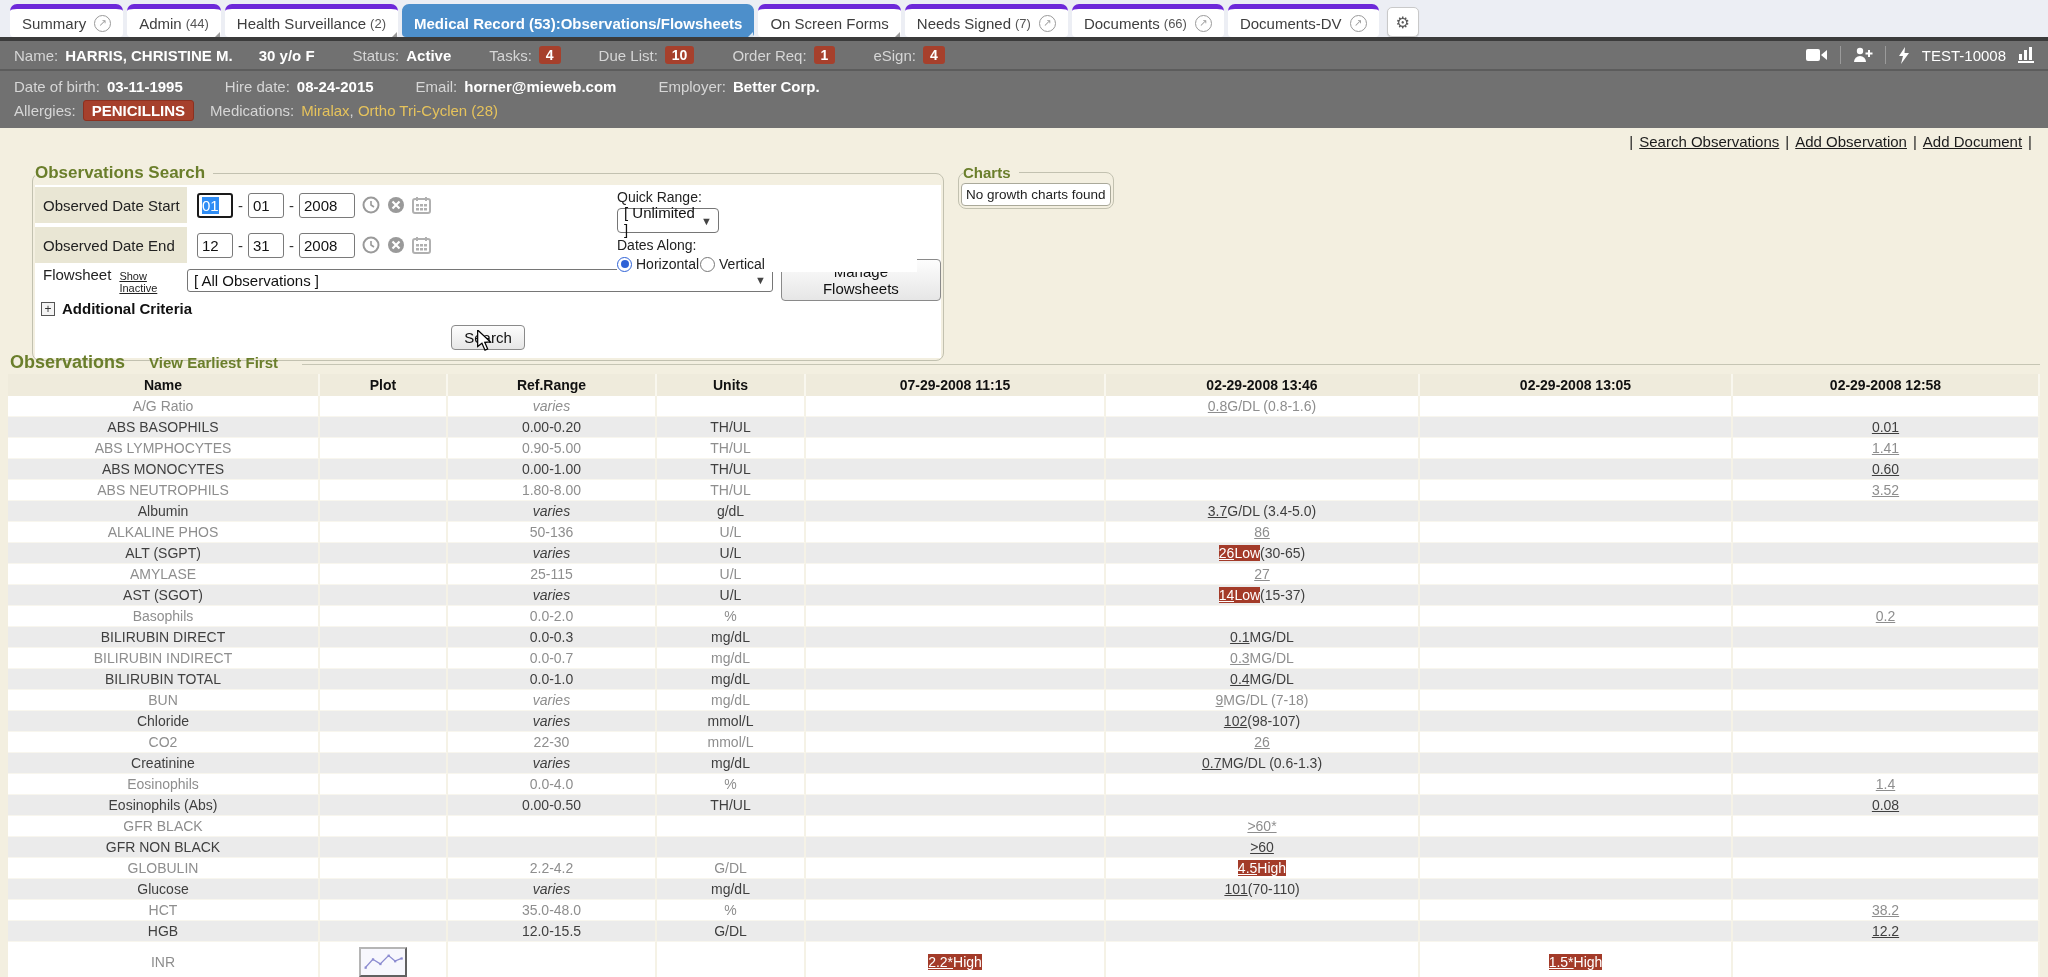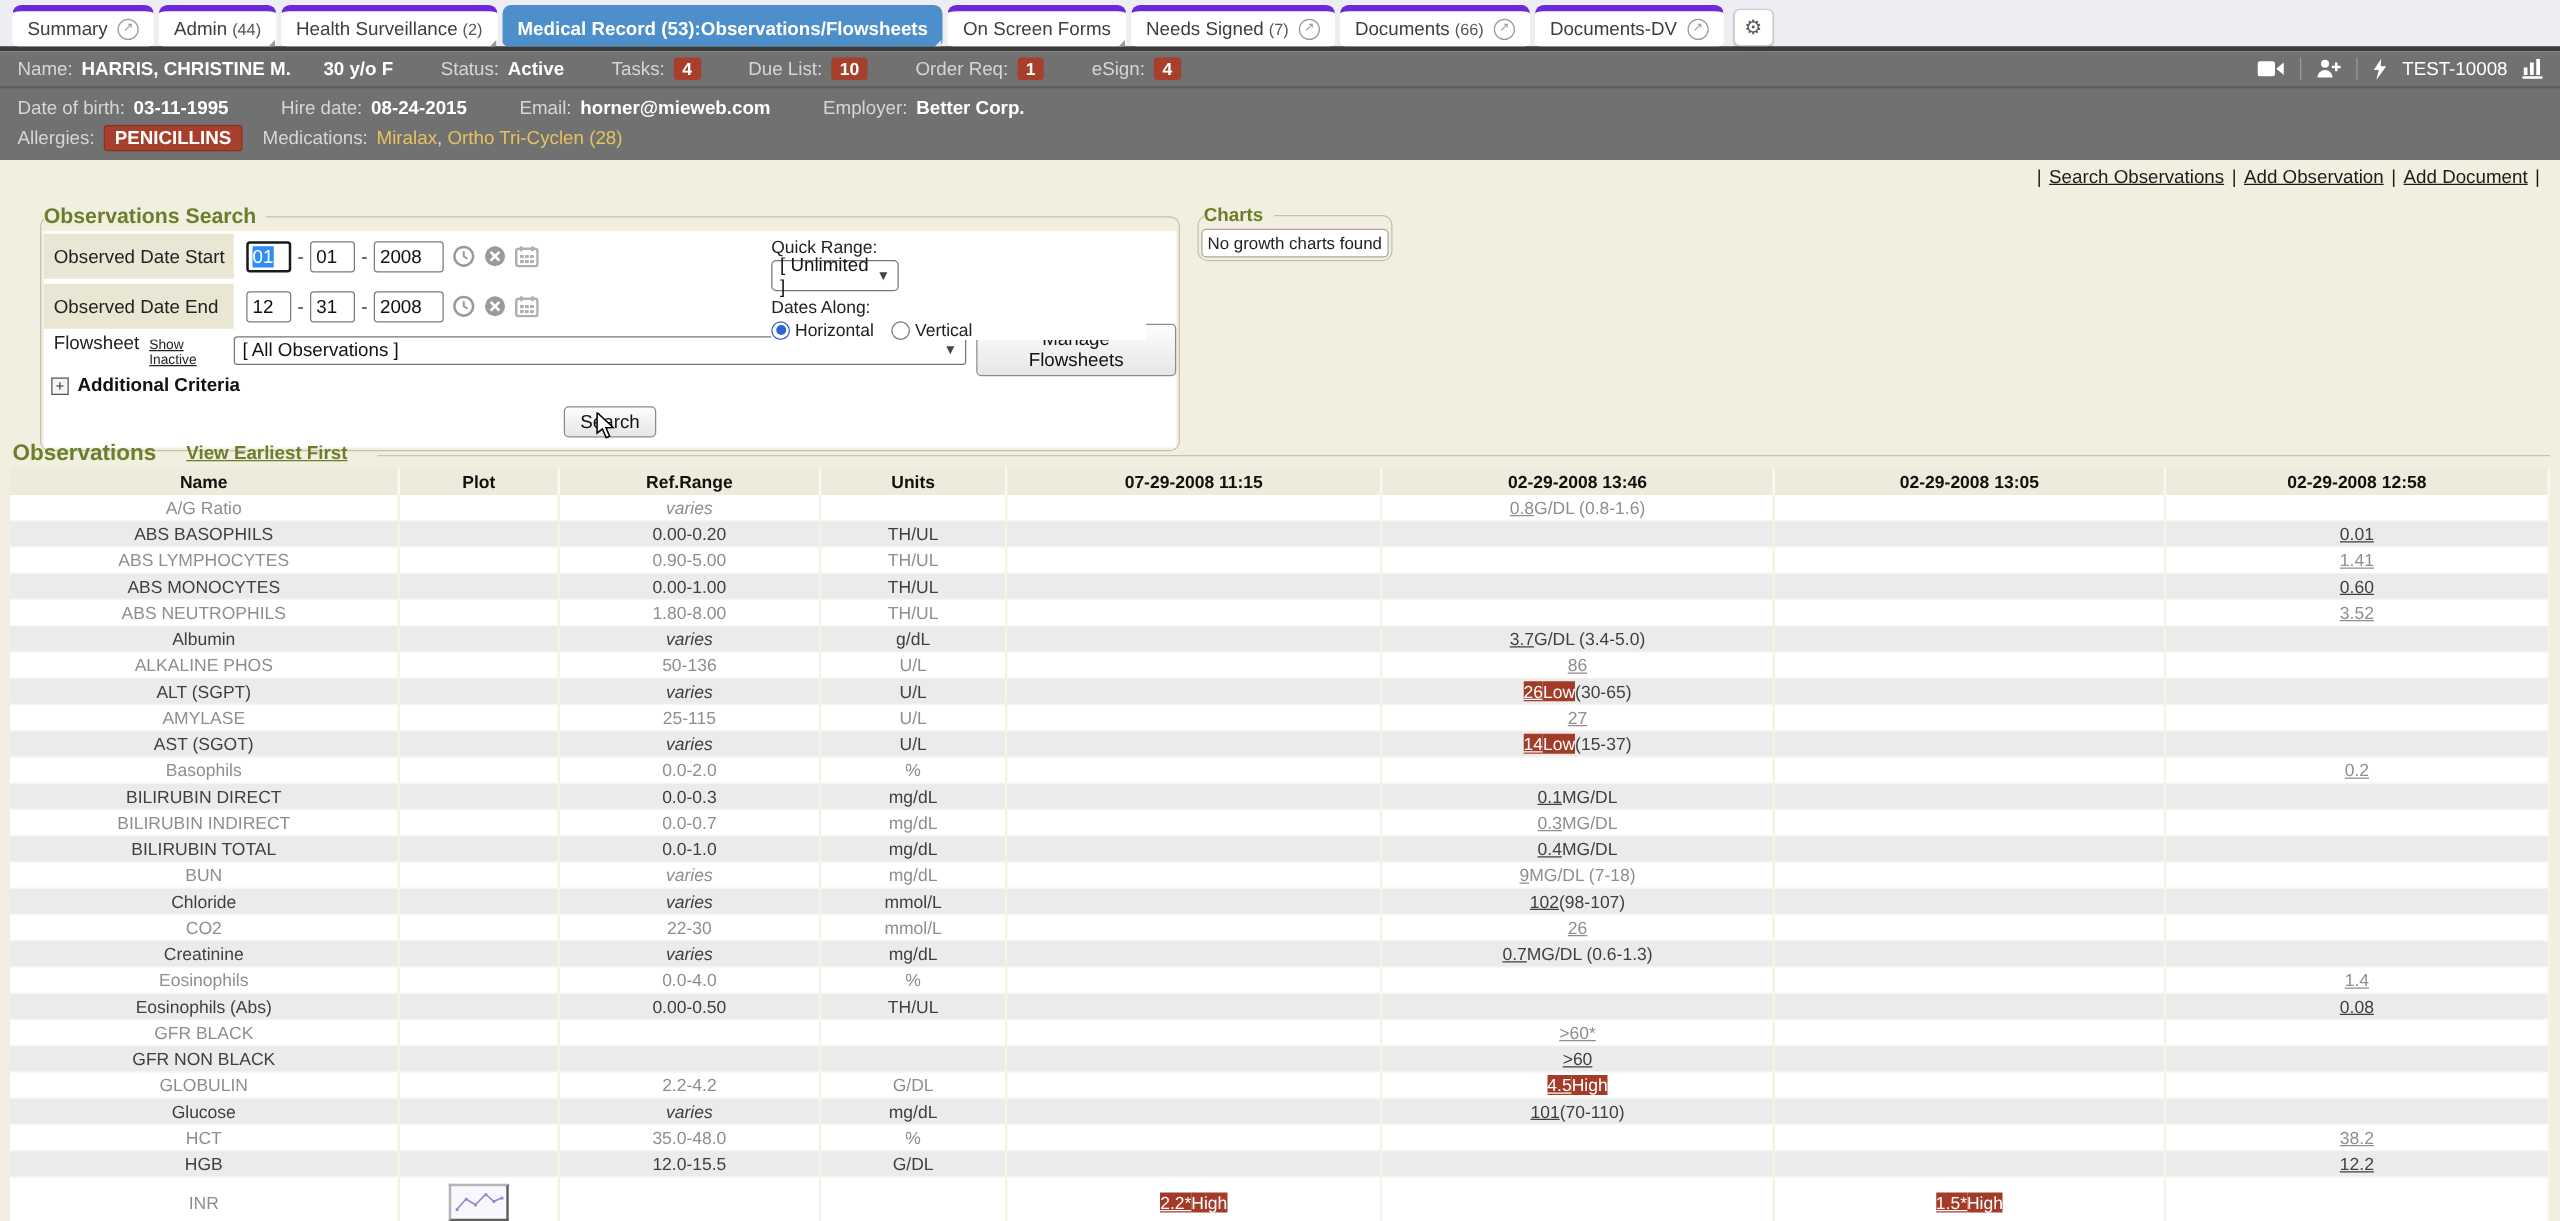--- a/index.html
+++ b/index.html
@@ -77,38 +77,38 @@
     font-size:15px; color:#111; padding:3px 12px; cursor:pointer; font-family:inherit; }
   .manage-btn { margin-left:8px; }
   .addcrit { gap:7px; padding:5px 0 4px 6px; }
   .plusbox { width:14px; height:14px; border:1px solid #555; font-size:12px; line-height:12px;
     text-align:center; color:#333; background:#f4f4f4; }
   .addcrit-label { font-weight:bold; font-size:15px; color:#111; }
   .search-row { justify-content:center; padding:4px 0 8px 0; }
   .quick-block { position:absolute; left:582px; top:4px; width:300px; background:#fff; }
   .qr-label, .da-label { font-size:14px; color:#222; margin-bottom:3px; }
   .qr-select { width:102px; height:25px; border-radius:4px; margin-bottom:4px; }
-  .radio-row { display:flex; align-items:center; gap:14px; margin-top:3px; }
+  .radio-row { display:flex; align-items:center; gap:1px; margin-top:3px; }
   .radio-item { display:flex; align-items:center; gap:4px; font-size:14px; color:#222; cursor:pointer; }
   .radio { width:15px; height:15px; border:1px solid #777; border-radius:50%; background:#fff;
     display:flex; align-items:center; justify-content:center; }
   .radio.checked { border-color:#2f62d6; }
   .radio.checked::after { content:""; width:8px; height:8px; border-radius:50%; background:#2f62d6; }
 
   
   .charts-fs { position:absolute; left:958px; top:164px; width:156px; padding:2px; }
   .charts-fs legend { font-size:15px; }
   .charts-msg { background:#fff; border:1px solid #aaa99a; border-radius:4px;
     font-size:13.5px; color:#222; padding:3px 4px; white-space:nowrap; }
 
   
   .obs-header { position:absolute; left:10px; top:352px; right:8px; display:flex;
     align-items:center; gap:24px; }
   .obs-title { color:#6a7e2b; font-weight:bold; font-size:18px; }
-  .obs-viewlink { color:#6a7e2b; font-weight:bold; font-size:15px; text-decoration:underline; cursor:pointer; }
+  .obs-viewlink { color:#6a7e2b; font-weight:bold; font-size:15px; cursor:pointer; }
   .obs-header::after { content:""; flex:1; border-top:1px solid #c6c5b4; margin-top:4px; }
   .obs-table { position:absolute; left:8px; top:374px; width:2032px; }
   .tr { display:grid; grid-template-columns:312px 128px 209px 149px 300px 314px 313px 1fr; }
   .th { background:#efebdc; font-weight:bold; font-size:14px; color:#111; text-align:center;
     padding:3px 0; border-right:2px solid #f9f7ee; }
   .td { font-size:14px; text-align:center; padding:2px 2px; border-right:2px solid #f5f2e6;
     border-bottom:1px solid #f8f6ee; display:flex; align-items:center; justify-content:center;
     min-height:21px; }
   .tr.odd .td { background:#ffffff; color:#8e8e8e; }
   .tr.even .td { background:#ebebeb; color:#3f3f3f; }

